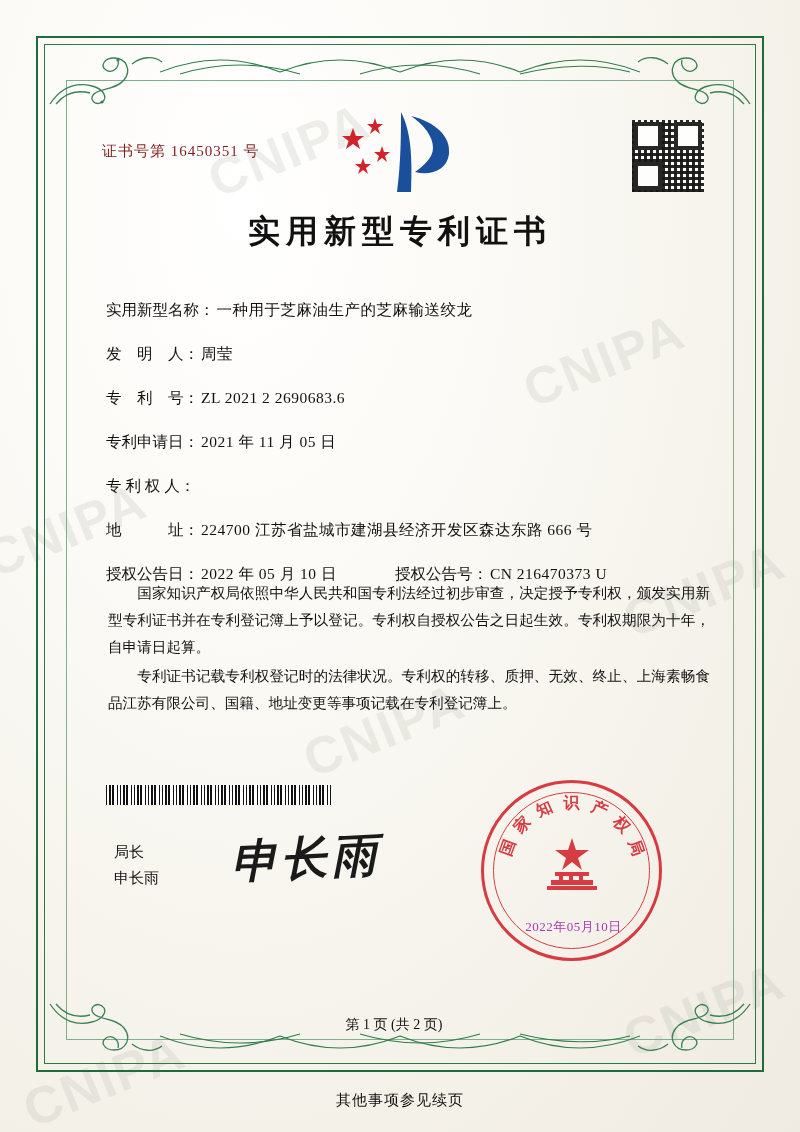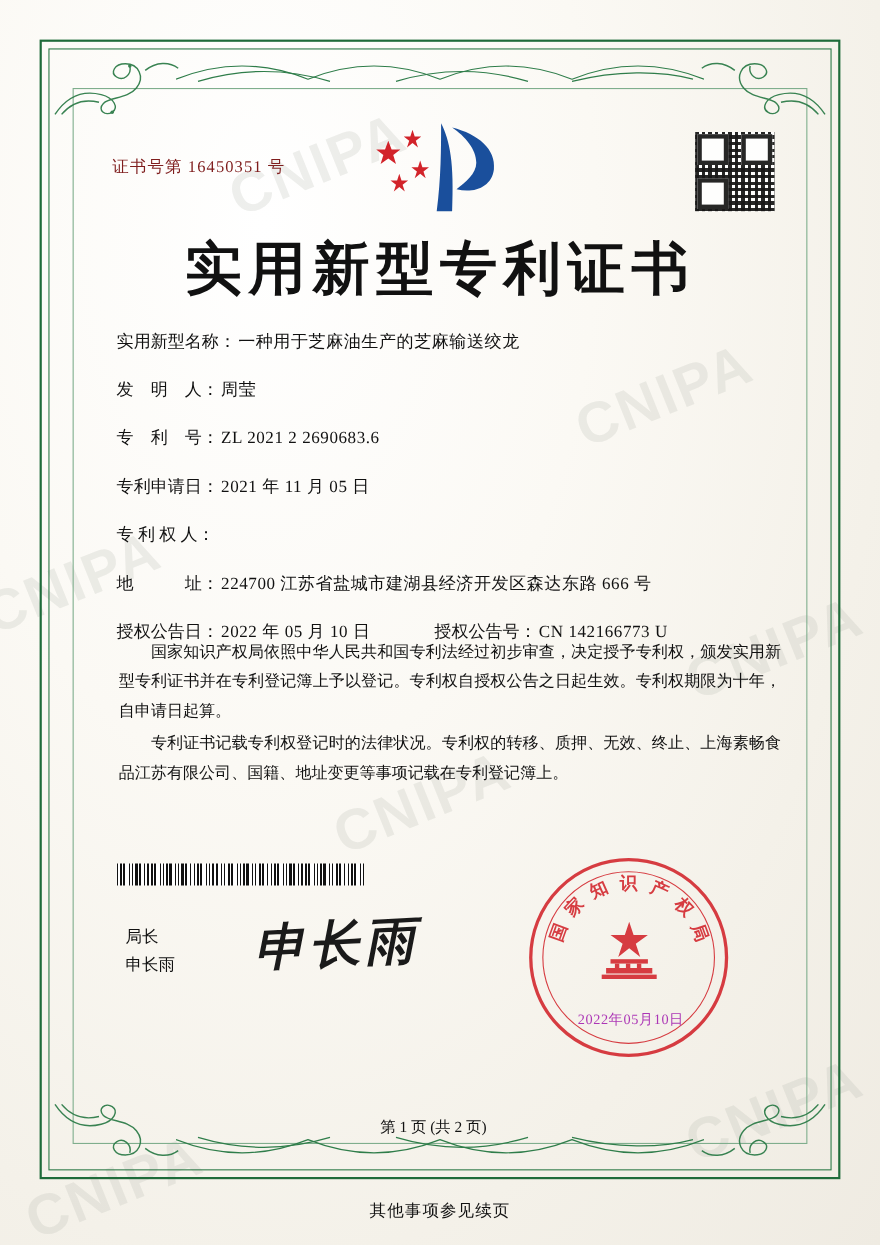--- a/index.html
+++ b/index.html
@@ -127,21 +127,21 @@
     left: 50%;
     top: 26px;
     transform: translateX(-50%);
     width: 130px; height: 92px;
   }
   .title {
     position: absolute;
     left: 0; right: 0;
     top: 130px;
     text-align: center;
-    font-size: 52px;
+    font-size: 32px;
     font-weight: bold;
     letter-spacing: 6px;
     color: #111;
     font-family: "DejaVu Serif", "Liberation Serif", serif;
   }
 
   .fields {
     position: absolute;
     left: 40px; right: 24px;
     top: 220px;
@@ -379,21 +379,21 @@
         <span class="field-label">专 利 权 人：</span>
       </div>
       <div class="field-row">
         <span class="field-label">地　　　址：</span>
         <span class="field-value">224700 江苏省盐城市建湖县经济开发区森达东路 666 号</span>
       </div>
       <div class="field-row inline-second">
         <span class="field-label">授权公告日：</span>
         <span class="field-value">2022 年 05 月 10 日</span>
         <span class="field-second-label">授权公告号：</span>
-        <span class="field-value">CN 142166773 U</span>
+        <span class="field-value">CN 216470373 U</span>
       </div>
     </div>
 
     <div class="paragraphs">
       <p>国家知识产权局依照中华人民共和国专利法经过初步审查，决定授予专利权，颁发实用新型专利证书并在专利登记簿上予以登记。专利权自授权公告之日起生效。专利权期限为十年，自申请日起算。</p>
       <p>专利证书记载专利权登记时的法律状况。专利权的转移、质押、无效、终止、上海素畅食品江苏有限公司、国籍、地址变更等事项记载在专利登记簿上。</p>
     </div>
 
     <div class="barcode"></div>
 

